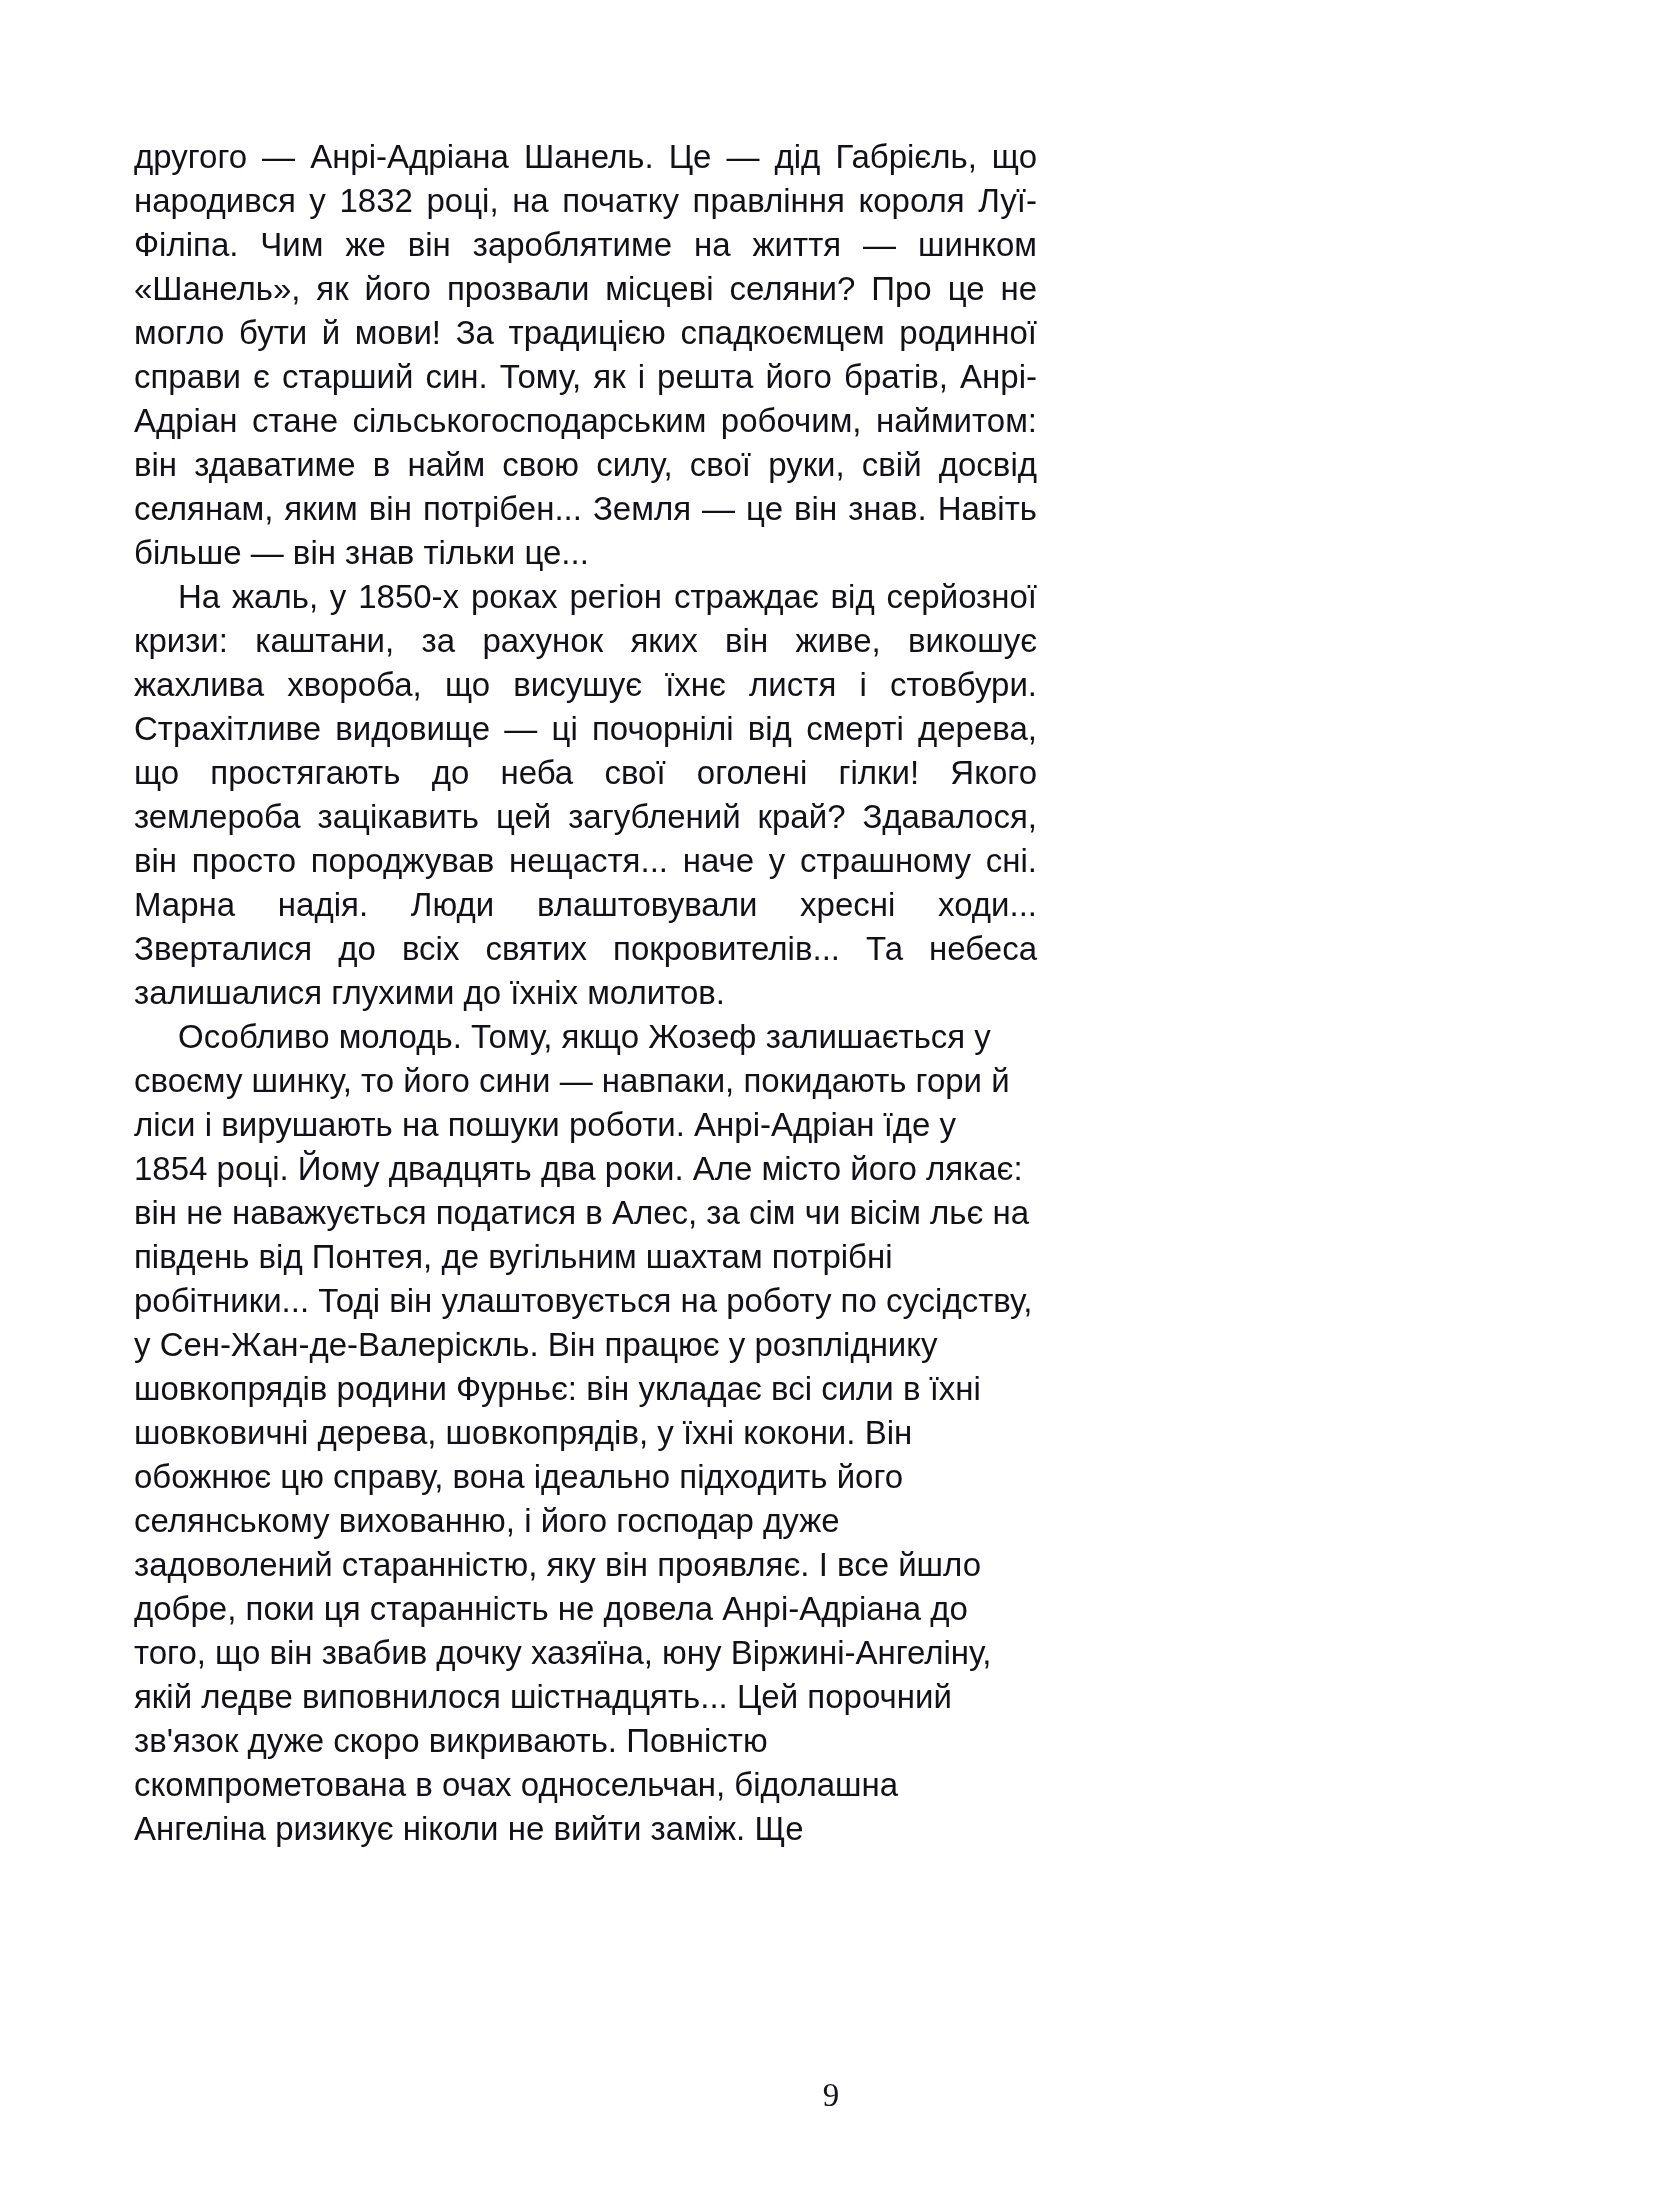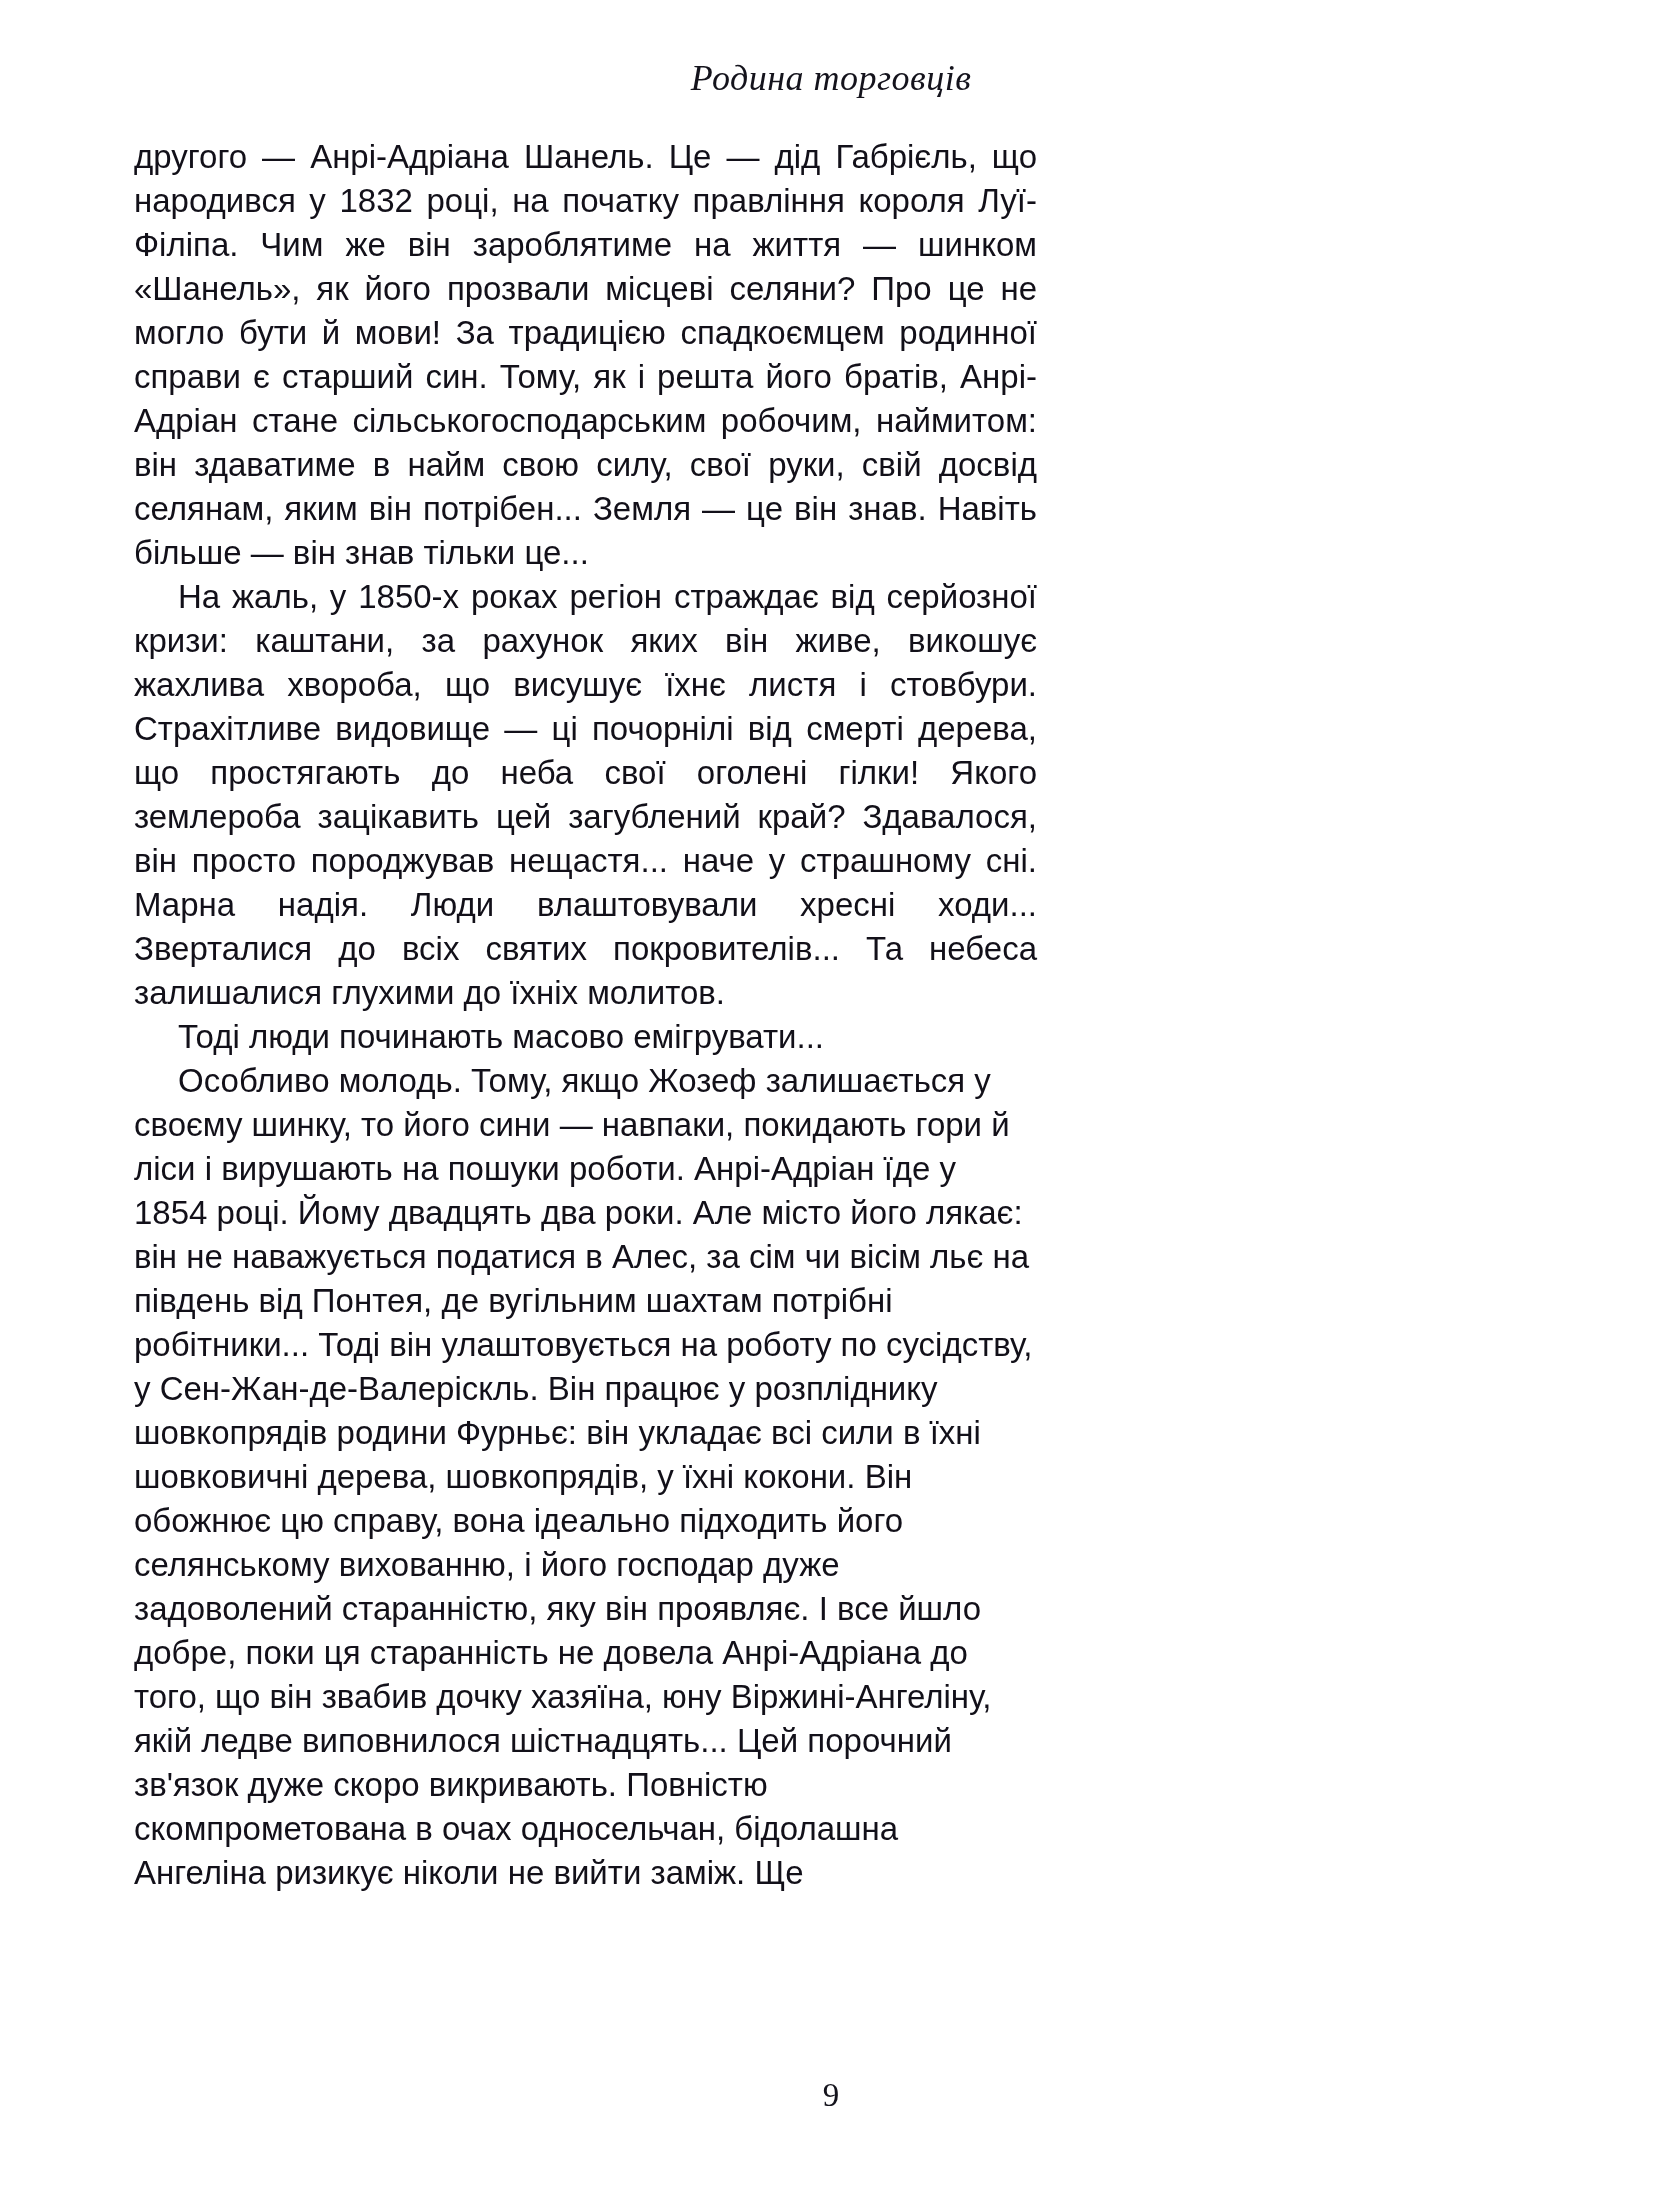--- a/index.html
+++ b/index.html
@@ -62,25 +62,23 @@
     font-family: "Liberation Serif", "DejaVu Serif", serif;
     font-size: 33px;
     color: #14131c;
   }
 </style>
 </head>
 <body>
 
 <div class="page">
 
-  <div class="running-head">Родина торговців</div>
 
   <div class="text-block">
     <p class="para first">другого — Анрі-Адріана Шанель. Це — дід Габрієль, що народився у 1832 році, на початку правління короля Луї-Філіпа. Чим же він зароблятиме на життя — шинком «Шанель», як його прозвали місцеві селяни? Про це не могло бути й мови! За традицією спадкоємцем родинної справи є старший син. Тому, як і решта його братів, Анрі-Адріан стане сільськогосподарським робочим, наймитом: він здаватиме в найм свою силу, свої руки, свій досвід селянам, яким він потрібен... Земля — це він знав. Навіть більше — він знав тільки це...</p>
     <p class="para">На жаль, у 1850-х роках регіон страждає від серйозної кризи: каштани, за рахунок яких він живе, викошує жахлива хвороба, що висушує їхнє листя і стовбури. Страхітливе видовище — ці почорнілі від смерті дерева, що простягають до неба свої оголені гілки! Якого землероба зацікавить цей загублений край? Здавалося, він просто породжував нещастя... наче у страшному сні. Марна надія. Люди влаштовували хресні ходи... Зверталися до всіх святих покровителів... Та небеса залишалися глухими до їхніх молитов.</p>
-    <p class="para last-left">Тоді люди починають масово емігрувати...</p>
     <p class="para last-left">Особливо молодь. Тому, якщо Жозеф залишається у своєму шинку, то його сини — навпаки, покидають гори й ліси і вирушають на пошуки роботи. Анрі-Адріан їде у 1854 році. Йому двадцять два роки. Але місто його лякає: він не наважується податися в Алес, за сім чи вісім льє на південь від Понтея, де вугільним шахтам потрібні робітники... Тоді він улаштовується на роботу по сусідству, у Сен-Жан-де-Валеріскль. Він працює у розпліднику шовкопрядів родини Фурньє: він укладає всі сили в їхні шовковичні дерева, шовкопрядів, у їхні кокони. Він обожнює цю справу, вона ідеально підходить його селянському вихованню, і його господар дуже задоволений старанністю, яку він проявляє. І все йшло добре, поки ця старанність не довела Анрі-Адріана до того, що він звабив дочку хазяїна, юну Віржині-Ангеліну, якій ледве виповнилося шістнадцять... Цей порочний зв'язок дуже скоро викривають. Повністю скомпрометована в очах односельчан, бідолашна Ангеліна ризикує ніколи не вийти заміж. Ще</p>
   </div>
 
   <div class="page-number">9</div>
 
 </div>
 
 
 </body></html>

